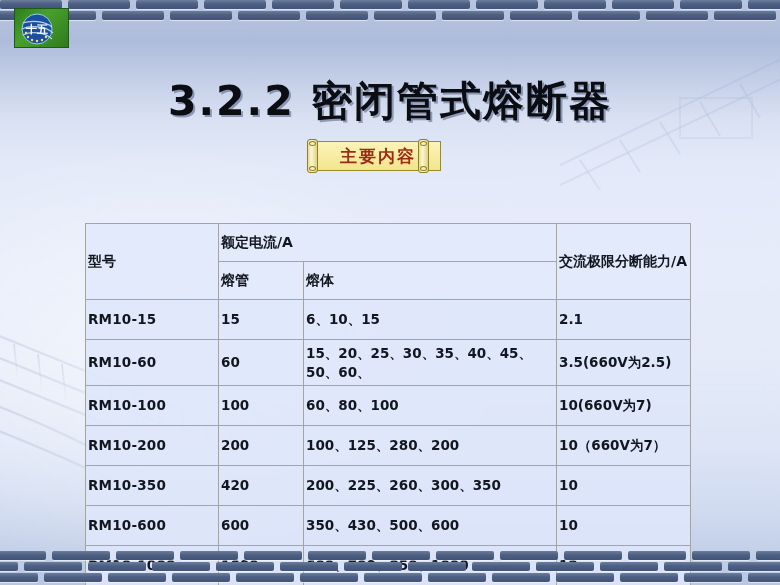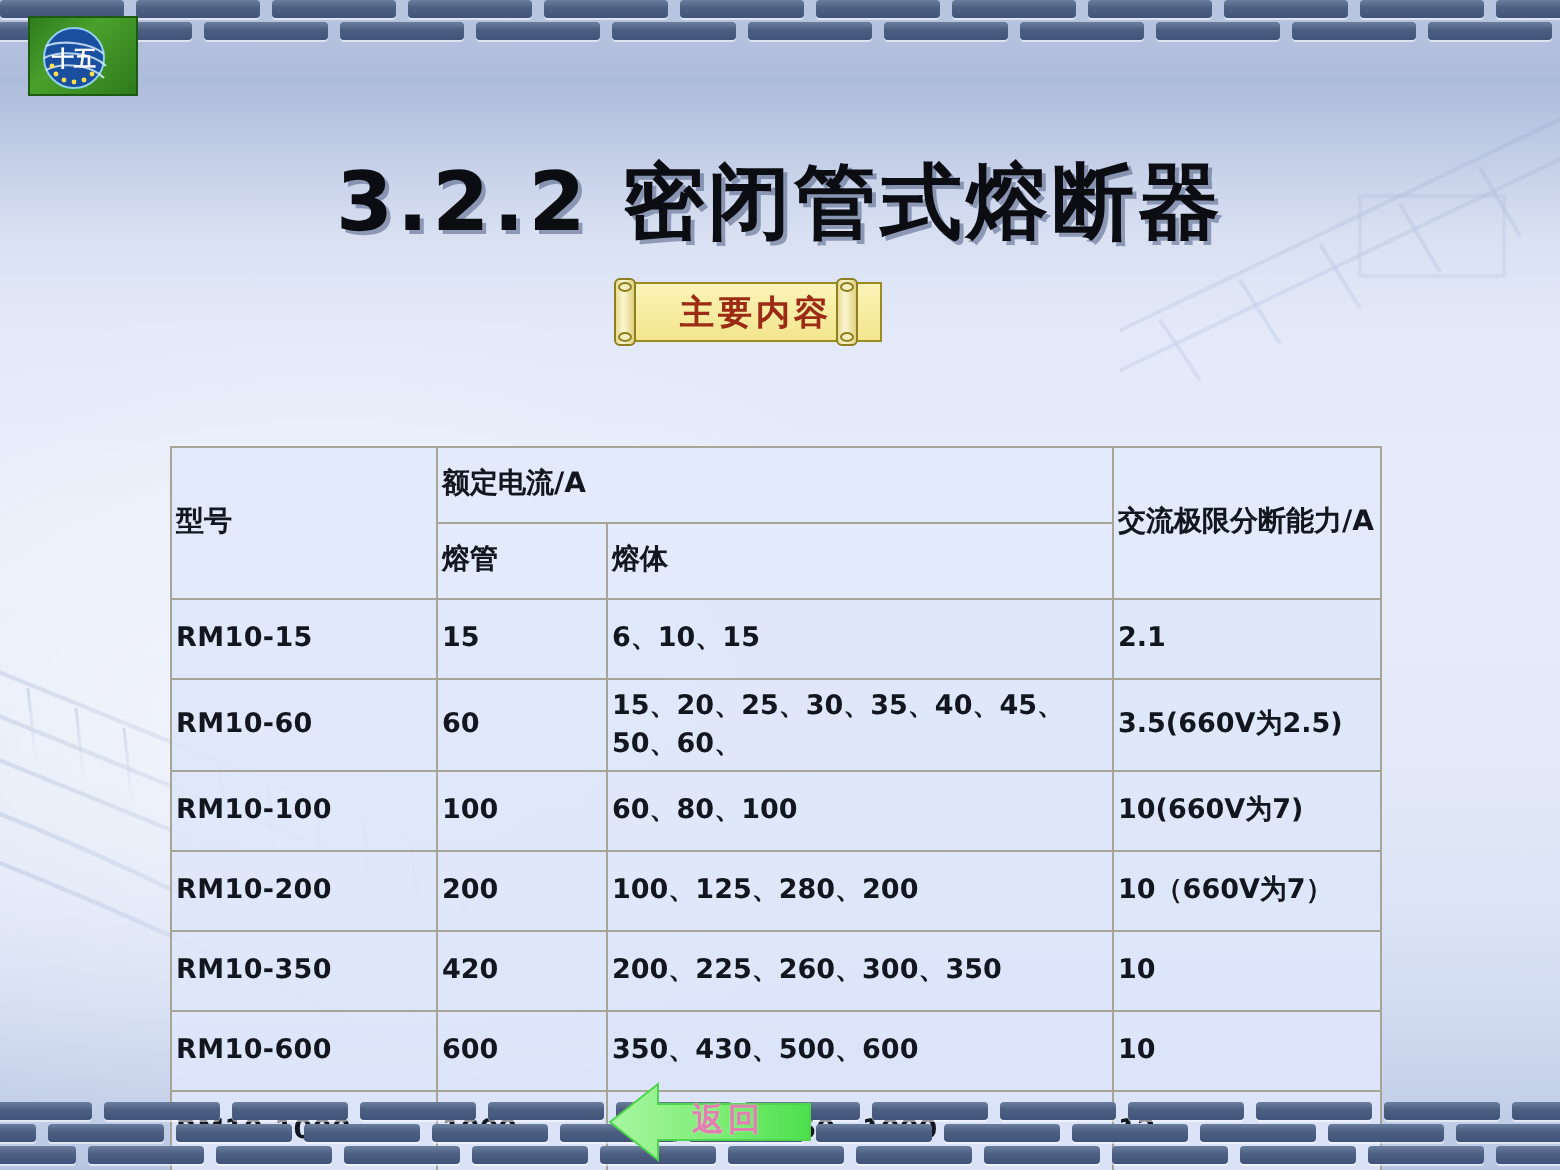--- a/index.html
+++ b/index.html
@@ -484,27 +484,14 @@
         <div class="brick" style="left: 364px; width: 58px;"></div>
         <div class="brick" style="left: 428px; width: 58px;"></div>
         <div class="brick" style="left: 492px; width: 58px;"></div>
         <div class="brick" style="left: 556px; width: 58px;"></div>
         <div class="brick" style="left: 620px; width: 58px;"></div>
         <div class="brick" style="left: 684px; width: 58px;"></div>
         <div class="brick" style="left: 748px; width: 58px;"></div>
       </div>
   </div>
 
-  <div class="return-arrow">
-    <svg width="104" height="42" viewBox="0 0 104 42">
-      <defs>
-        <linearGradient id="arrg" x1="0" y1="0" x2="1" y2="0">
-          <stop offset="0%" stop-color="#a8f6a0"></stop>
-          <stop offset="55%" stop-color="#7ced74"></stop>
-          <stop offset="100%" stop-color="#4ce04c"></stop>
-        </linearGradient>
-      </defs>
-      <path d="M2,21 L26,2 L26,12 L102,12 L102,30 L26,30 L26,40 Z" fill="url(#arrg)" stroke="#4fd44f" stroke-width="1"></path>
-    </svg>
-    <span class="return-label">返回</span>
-  </div>
 
 </div>
 
 </body></html>

